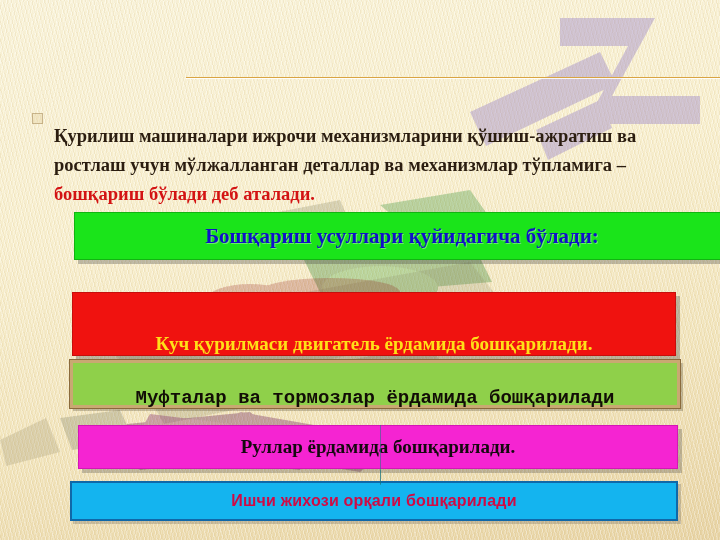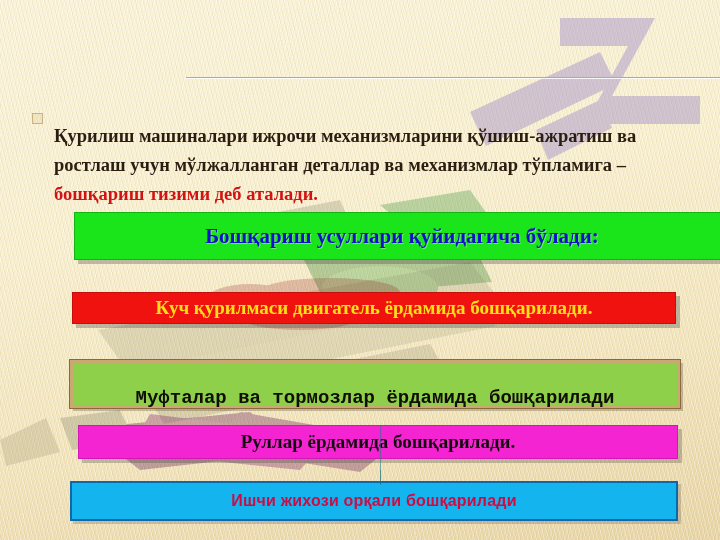--- a/index.html
+++ b/index.html
@@ -93,24 +93,25 @@
     box-shadow:4px 4px 0 rgba(60,60,60,.30);
   }
   #box-green .txt{
     color:#1010c8;font-weight:700;font-size:21px;
     font-family:"Liberation Serif", serif;
     text-shadow:1px 1px 0 rgba(255,255,255,.35);
   }
 
   
   #box-red{
-    left:72px;top:292px;width:604px;height:32px;
+    left:72px;top:292px;width:604px;height:64px;
     background:#f0120f;
     border:1px solid #c60f0c;
     box-shadow:4px 4px 0 rgba(60,60,60,.30);
+    align-items:flex-end;
   }
   #box-red .txt{
     color:#ffe018;font-weight:700;font-size:19px;
     font-family:"Liberation Serif", serif;
   }
 
   
   #box-olive{
     left:70px;top:360px;width:610px;height:48px;
     background:#8fd04a;
@@ -119,21 +120,21 @@
     box-shadow:3px 3px 0 rgba(70,60,40,.28);
   }
   #box-olive .txt{
     color:#120d06;font-weight:700;font-size:19px;
     font-family:Liberation Mono, monospace;
     margin-top:28px;
   }
 
   
   #box-magenta{
-    left:78px;top:425px;width:600px;height:34px;
+    left:78px;top:425px;width:600px;height:44px;
     background:#f524d2;
     border:1px solid #d416b6;
     box-shadow:4px 4px 0 rgba(60,60,60,.28);
   }
   #box-magenta .txt{
     color:#15090f;font-weight:700;font-size:19px;
     font-family:"Liberation Serif", serif;
   }
 
   
@@ -198,21 +199,21 @@
 
     <g opacity="0.30">
       <polygon fill="#a79a78" points="0,440 46,418 60,452 6,466"></polygon>
     </g>
   </svg>
 
   <div id="divider"></div>
 
   <div id="bodywrap">
     <span id="bullet"></span>
-    <p id="para"><span>Қурилиш машиналари ижрочи механизмларини қўшиш-ажратиш ва ростлаш учун мўлжалланган деталлар ва механизмлар тўпламига </span><span class="dash">– </span><span class="hl">бошқариш тизими деб аталади.</span></p>
+    <p id="para"><span>Қурилиш машиналари ижрочи механизмларини қўшиш-ажратиш ва ростлаш учун мўлжалланган деталлар ва механизмлар тўпламига </span><span class="dash">– </span><span class="hl">бошқариш бўлади деб аталади.</span></p>
   </div>
 
   <div class="box" id="box-green">
     <span class="txt">Бошқариш усуллари қуйидагича бўлади:</span>
   </div>
 
   <div class="box" id="box-red">
     <span class="txt">Куч қурилмаси двигатель ёрдамида бошқарилади.</span>
   </div>
 

